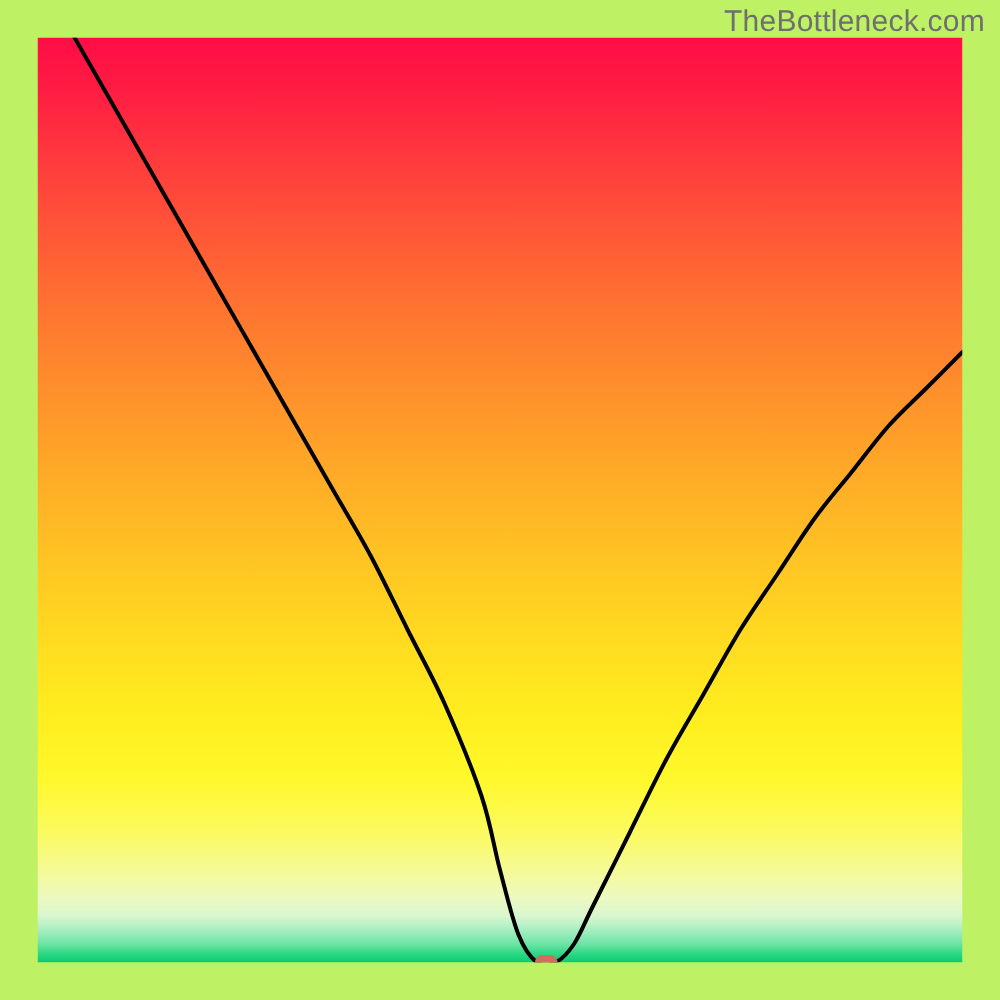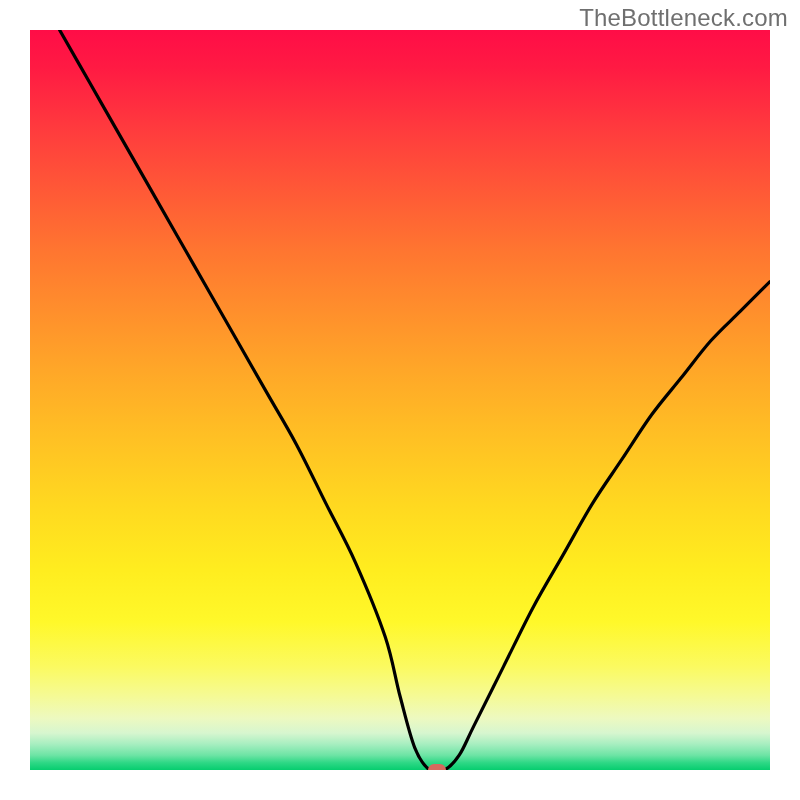--- a/index.html
+++ b/index.html
@@ -8,21 +8,21 @@
     width: 800px;
     height: 800px;
     background: #000;
     overflow: hidden;
     font-family: Arial, Helvetica, sans-serif;
   }
   .frame {
     position: relative;
     width: 800px;
     height: 800px;
-    background: #ffffff;
+    background: #bef264;
   }
   .watermark {
     position: absolute;
     top: 4px;
     right: 12px;
     font-size: 24px;
     font-weight: 500;
     color: #6f6f6f;
     letter-spacing: 0.2px;
     z-index: 10;

